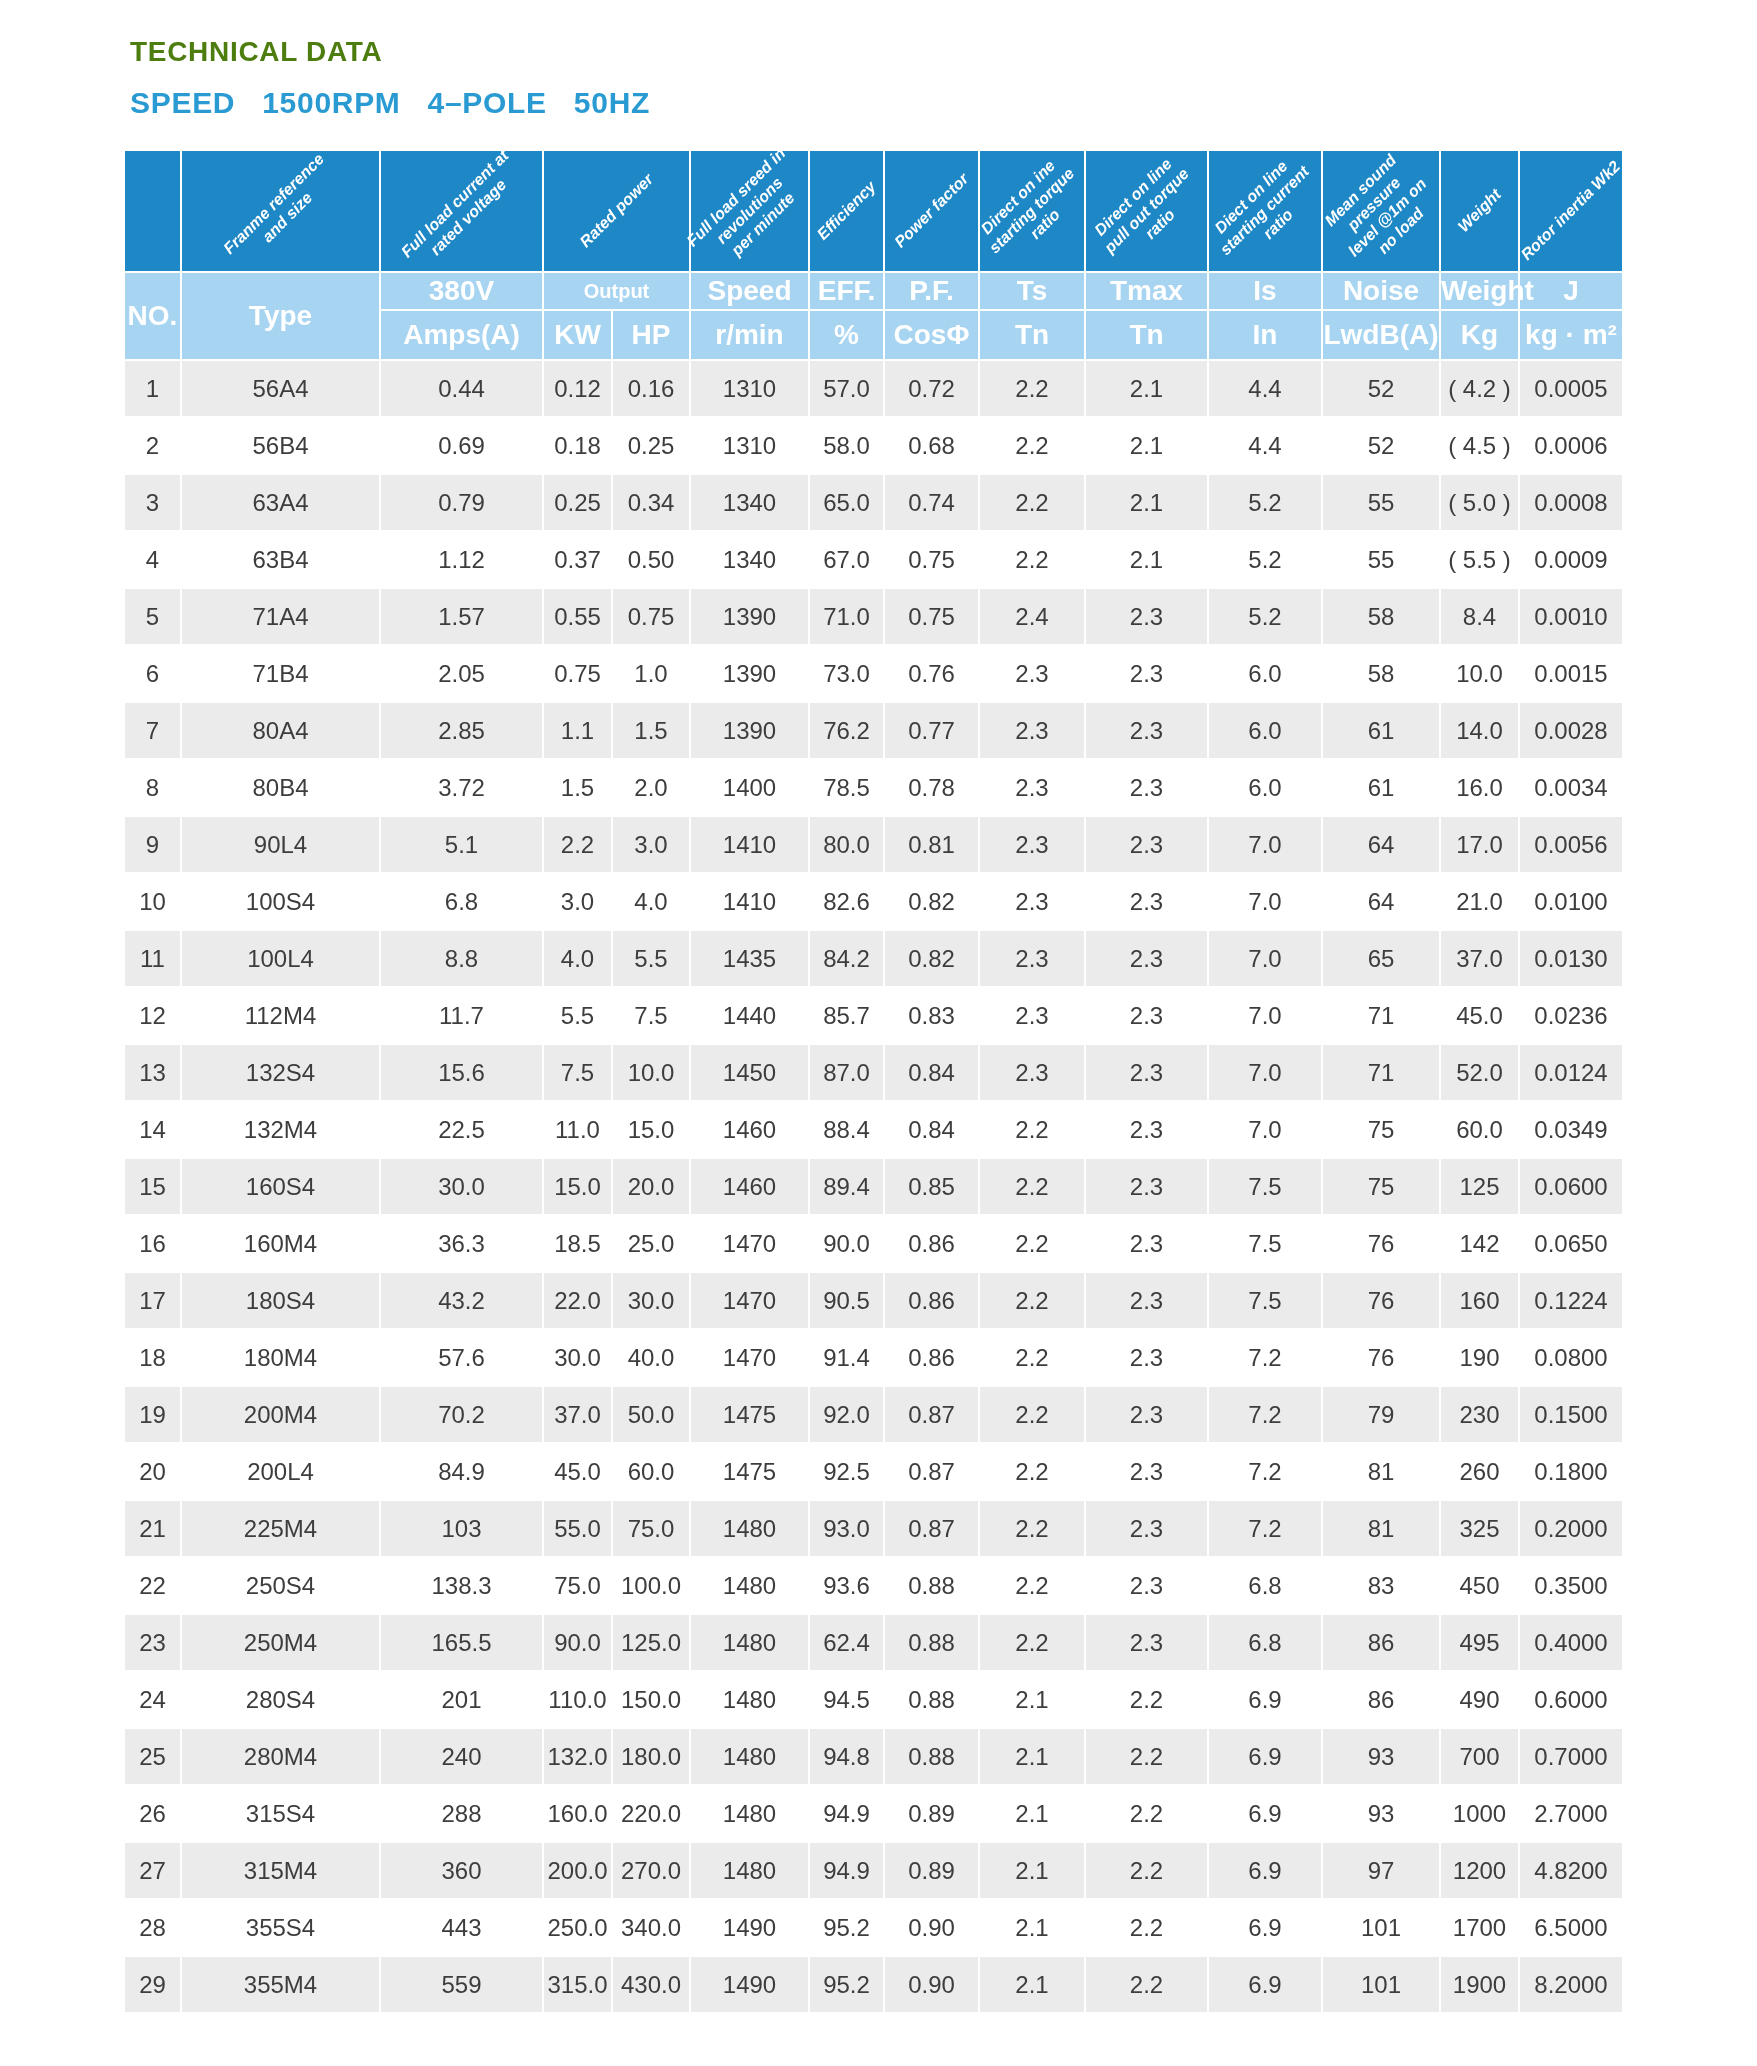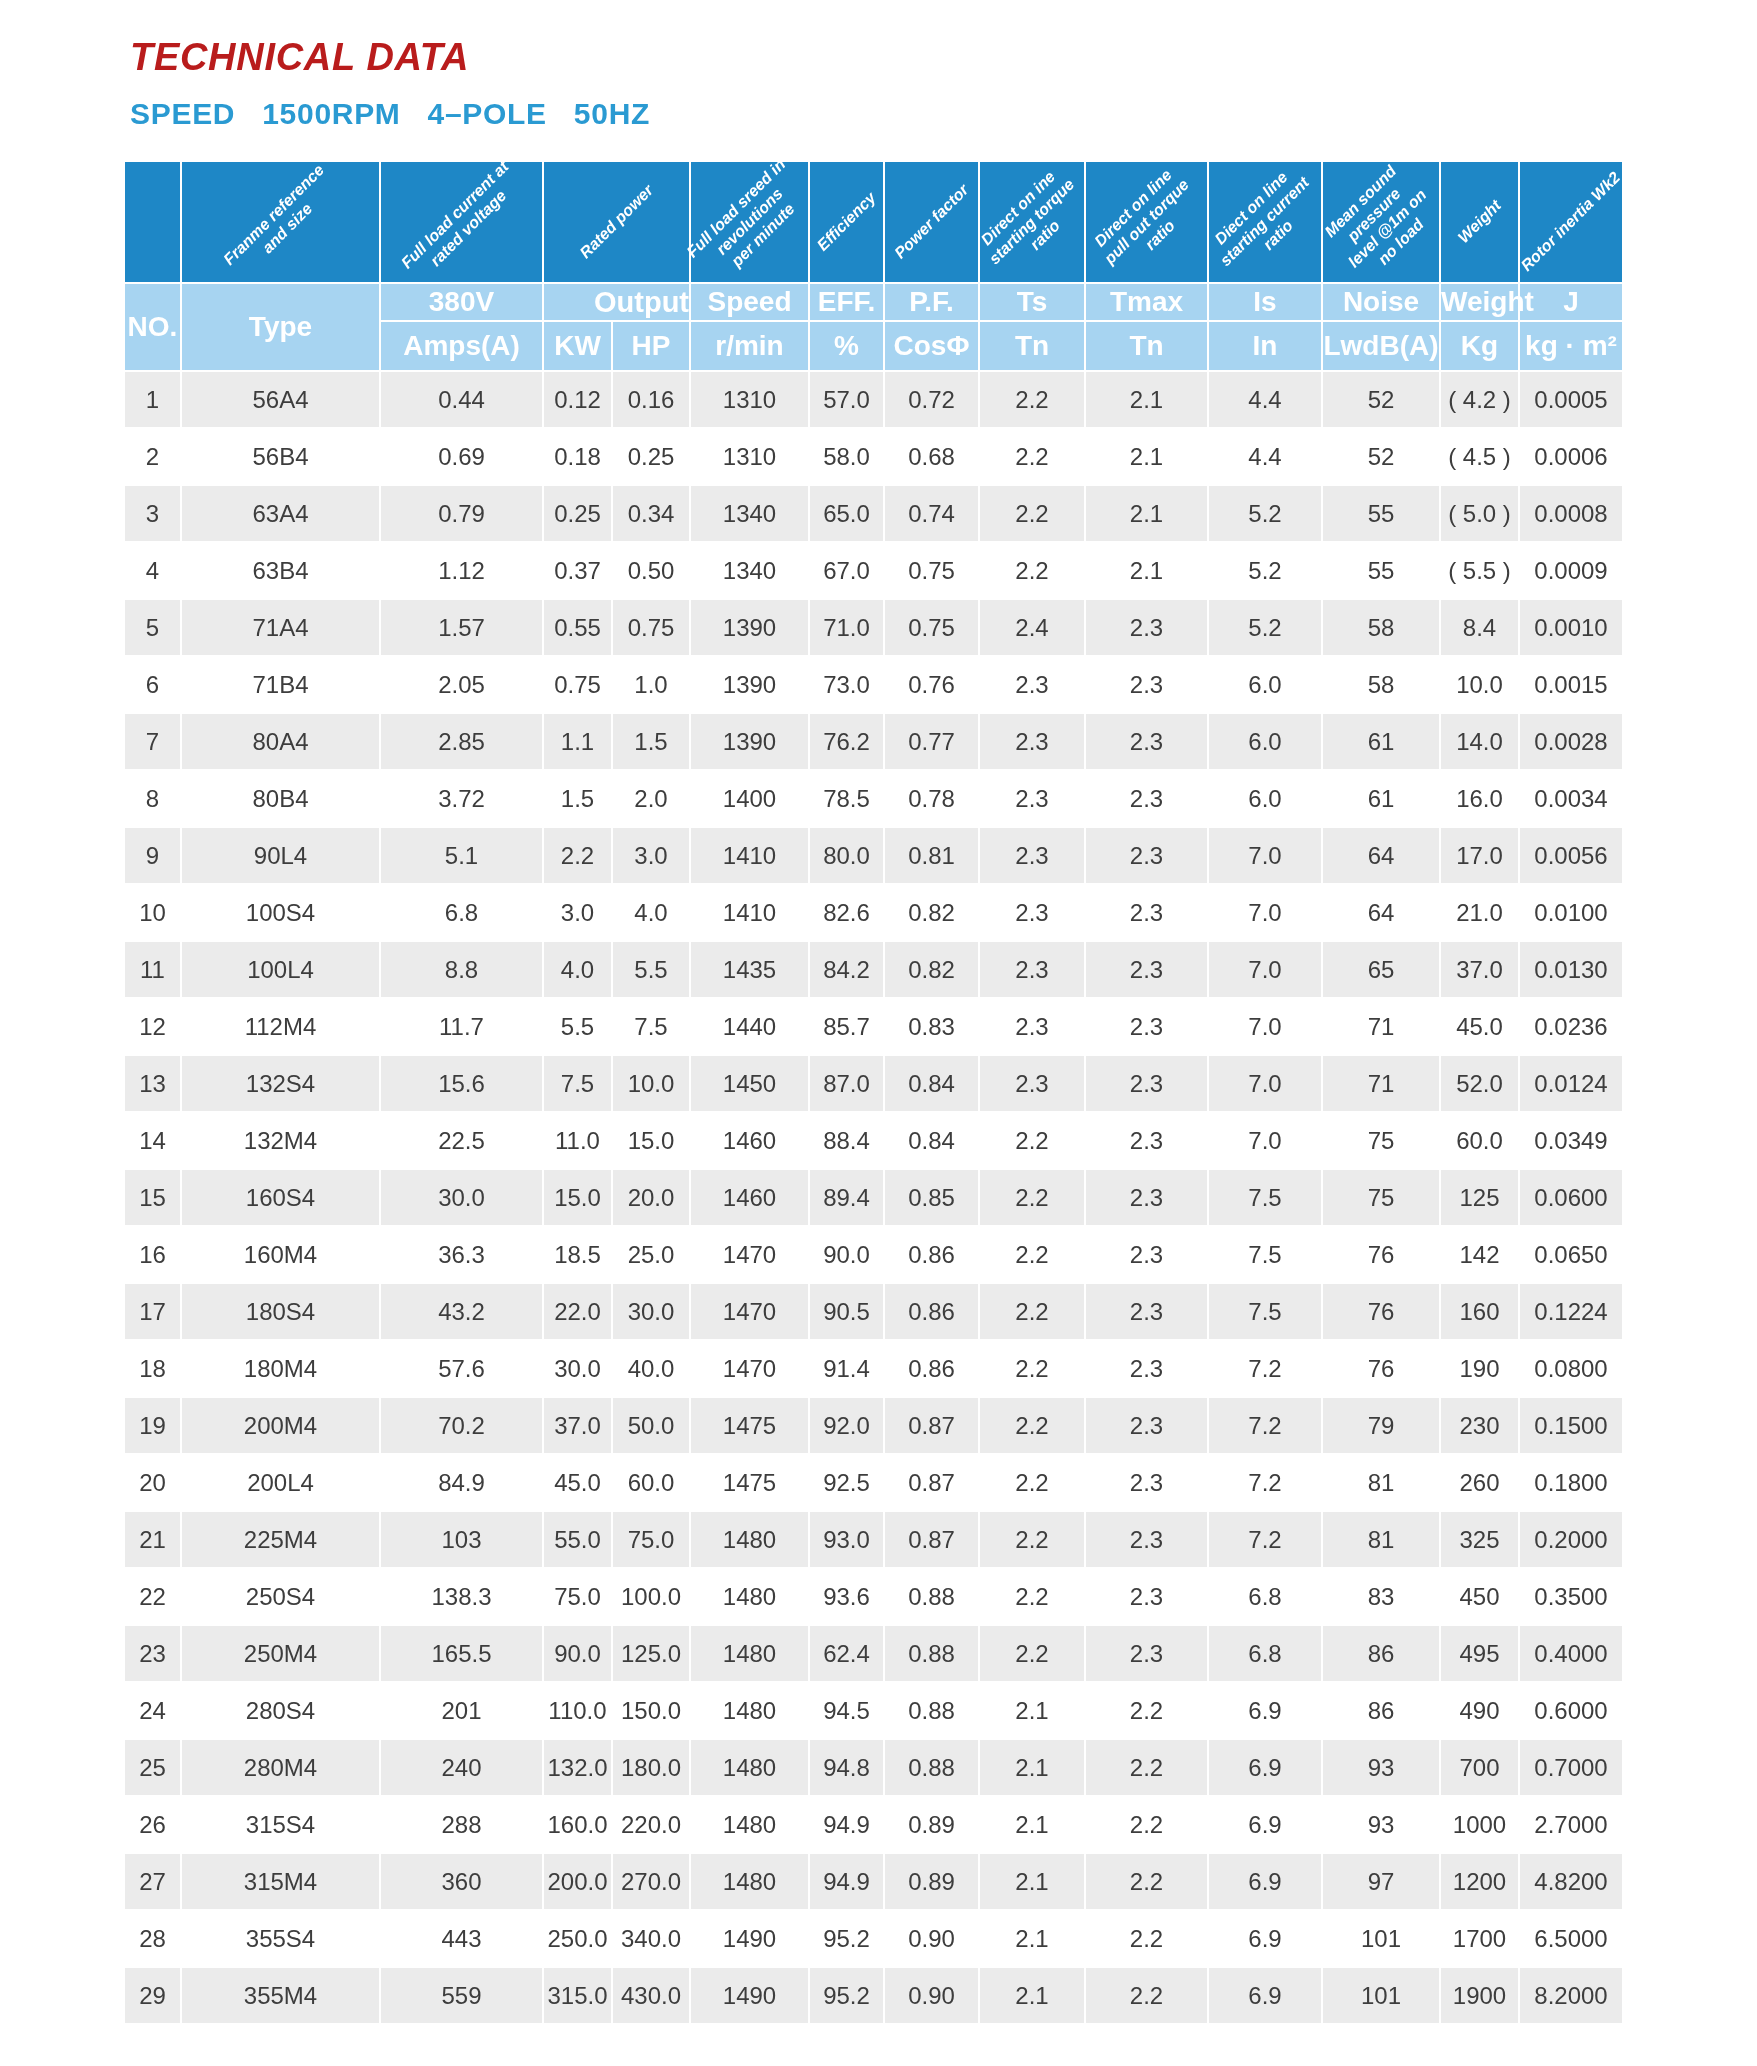--- a/index.html
+++ b/index.html
@@ -8,25 +8,24 @@
     font-family:"Liberation Sans",sans-serif;
     position:relative;
   }
   .page{
     position:absolute;left:0;top:0;width:1757px;height:2066px;
     box-sizing:border-box;
     padding:36px 0 0 123px;
   }
   .title{
     margin:0 0 0 7px;
-    font-size:38px;
+    font-size:28px;
     font-weight:bold;
     letter-spacing:0.7px;
-    color:#b91c1c;
-    font-style:italic;
+    color:#4d7c0f;
   }
   .subtitle{
     margin:18px 0 14px 7px;
     font-size:30px;
     font-weight:bold;
     color:#2a9ad2;
     word-spacing:18px;
     letter-spacing:0.7px;
   }
   table.tech{
@@ -64,21 +63,21 @@
   }
   
   tr.subA th, tr.subB th{
     background:#a7d4f1;
     color:#ffffff;
     font-weight:bold;
     font-size:28px;
   }
   tr.subA th{height:36px;}
   tr.subB th{height:48px;}
-  tr.subA th.span2{font-size:29px;text-align:right;}
+  tr.subA th.span2{font-size:20px;}
   th.up{vertical-align:top;padding-top:1.4px;}
   th.down{vertical-align:bottom;padding-bottom:5.6px;}
   th.small{font-size:23px;}
   
   tbody td{
     height:55px;
     font-size:24px;
     color:#3d3d3d;
     background:#ffffff;
   }

